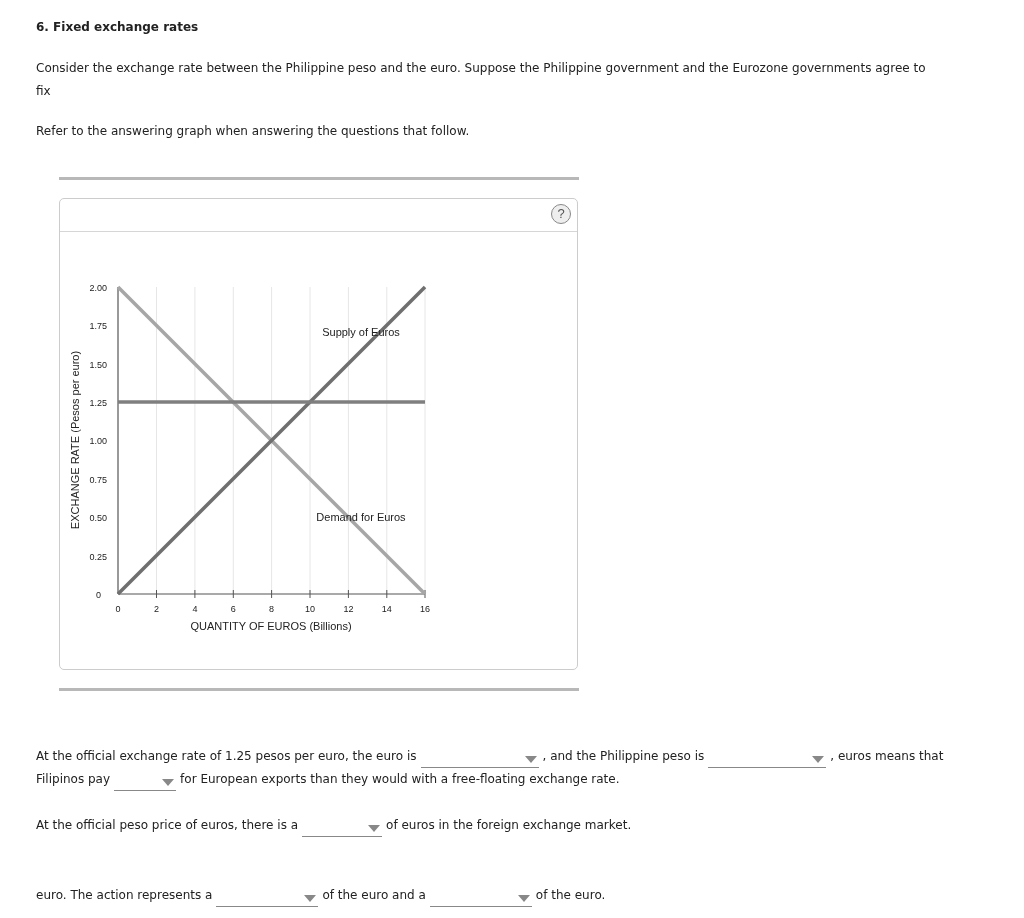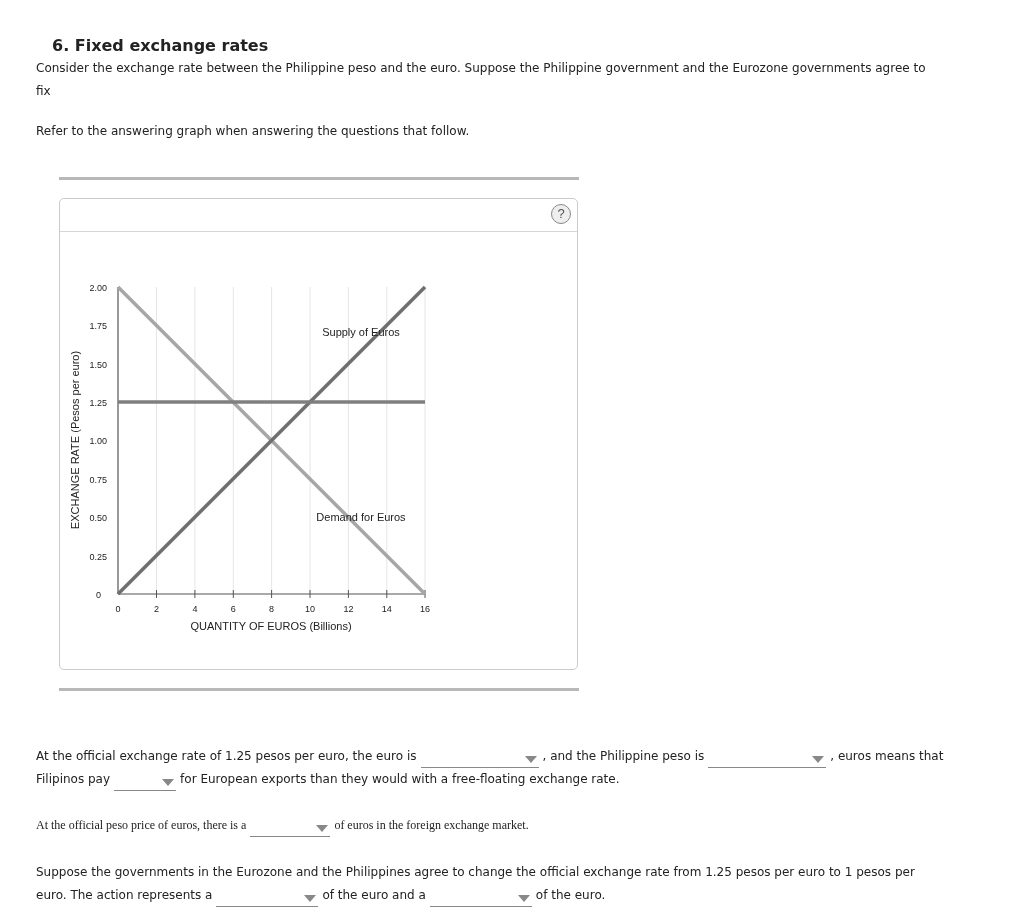--- a/index.html
+++ b/index.html
@@ -3,21 +3,21 @@
 <meta charset="utf-8">
 <style>
   html, body { margin: 0; padding: 0; background: #ffffff; }
   body {
     width: 1024px; height: 918px; position: relative; overflow: hidden;
     font-family: "DejaVu Sans", "Liberation Sans", sans-serif;
     color: #222222;
   }
   .q-title {
     position: absolute; left: 36px; top: 20px;
-    font-size: 16px; font-weight: bold; margin: 16px;
+    font-size: 12px; font-weight: bold; margin: 0;
   }
   .para {
     position: absolute; left: 36px; width: 900px;
     font-size: 12px; line-height: 23px; margin: 0;
   }
   .rule {
     position: absolute; left: 59px; width: 520px; height: 3px;
     background: #b8b8b8;
   }
   .graph-panel {
@@ -137,20 +137,20 @@
   <text class="curve-label" x="361" y="521" text-anchor="middle">Demand for Euros</text>
 </svg>
 
 <div class="rule" style="top:688px;"></div>
 
 <p class="para" style="top:745px; width:960px;">
   <span>At the official exchange rate of 1.25 pesos per euro, the euro is</span><span class="blank w-long"><span class="caret"></span></span><span>, and the Philippine peso is</span><span class="blank w-long"><span class="caret"></span></span><span>, euros means that</span><br>
   <span>Filipinos pay</span><span class="blank w-short"><span class="caret"></span></span><span>for European exports than they would with a free-floating exchange rate.</span>
 </p>
 
-<p class="para" style="top:814px;font-family:Liberation Serif, serif;">
+<p class="para" style="top:814px;">
   <span>At the official peso price of euros, there is a</span><span class="blank w-mid"><span class="caret"></span></span><span>of euros in the foreign exchange market.</span>
 </p>
 
 <p class="para" style="top:861px; width:960px;">
-  <span>Suppose the governments in the Eurozone and the Philippines agree to change the official exchange rate from 1.25 pesos per euro to 1 pesos per</span><br>
+  <br>
   <span>euro. The action represents a</span><span class="blank w-long2"><span class="caret"></span></span><span>of the euro and a</span><span class="blank w-long2"><span class="caret"></span></span><span>of the euro.</span>
 </p>
 
 </body></html>

